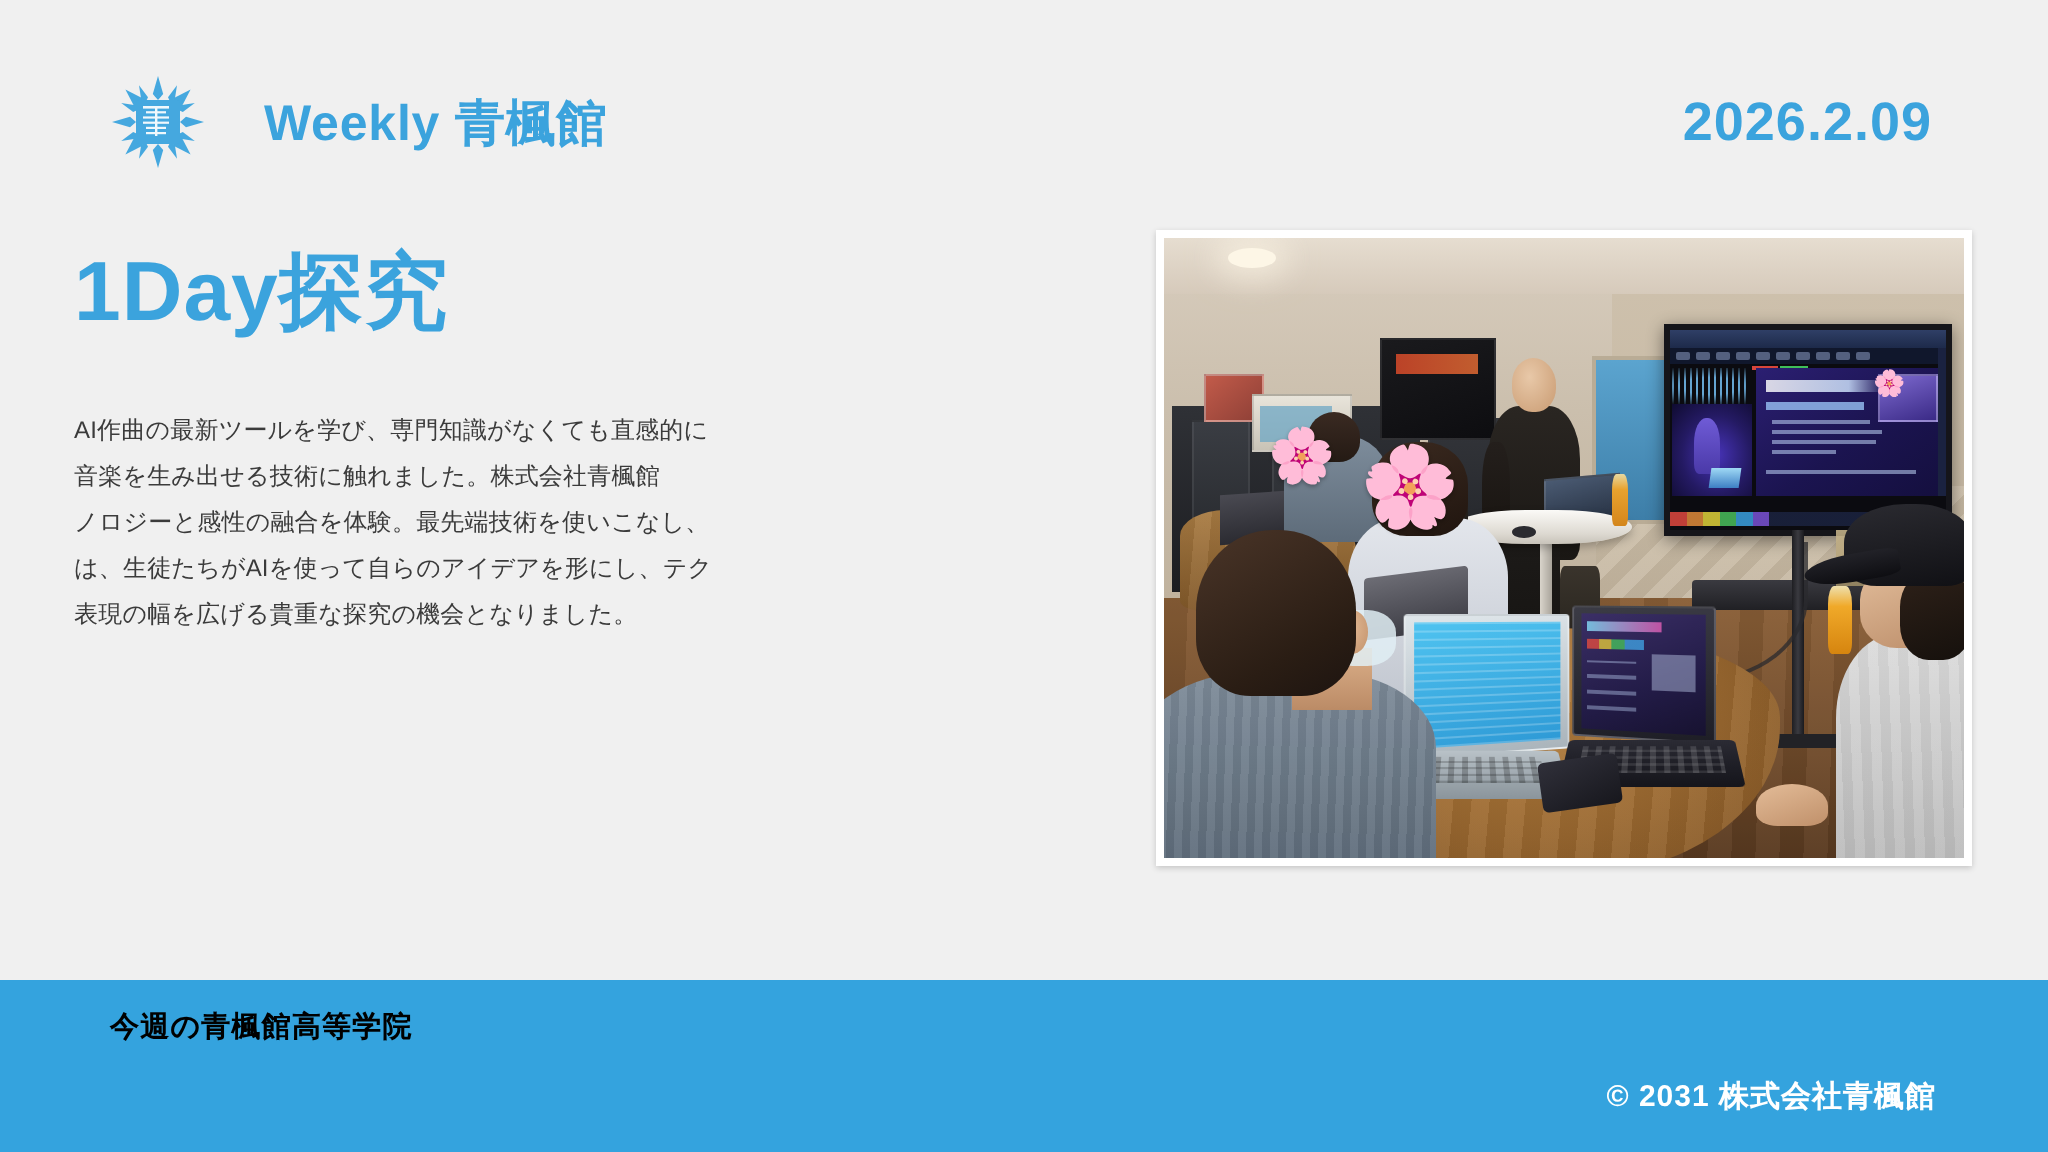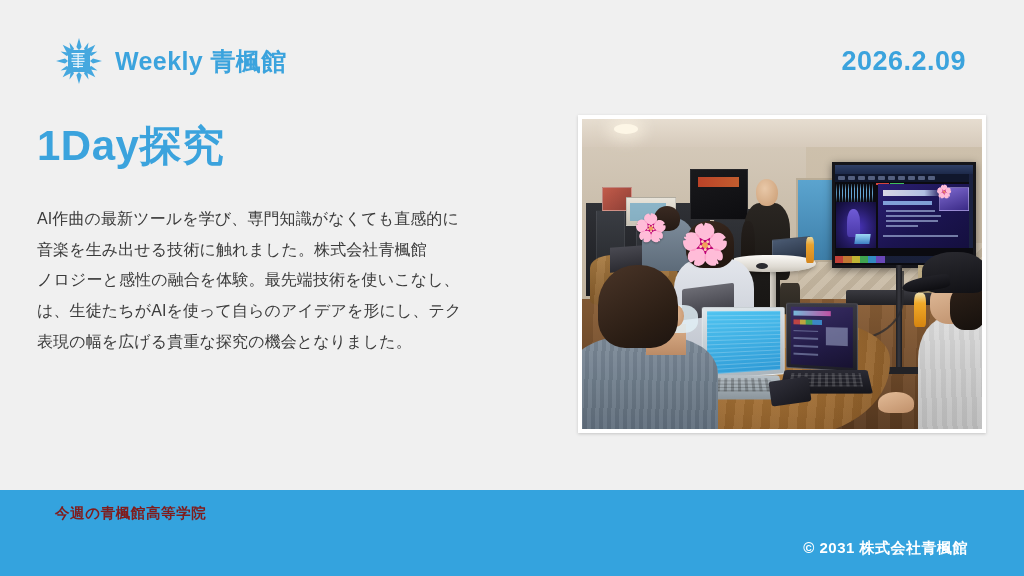--- a/index.html
+++ b/index.html
@@ -29,21 +29,21 @@
     left: 55px;
     right: 58px;
     height: 56px;
     display: flex;
     align-items: center;
     justify-content: space-between;
   }
   .brand {
     display: flex;
     align-items: center;
-    gap: 12px;
+    gap: 29px;
   }
   .logo-mark {
     width: 48px;
     height: 48px;
     position: relative;
     flex: 0 0 auto;
   }
   .logo-mark svg { display: block; width: 48px; height: 48px; }
   .brand-title {
     font-size: 25px;
@@ -71,21 +71,21 @@
     font-size: 42px;
     line-height: 1.33;
     font-weight: 800;
     color: #3ba3dd;
     letter-spacing: 0.5px;
     margin: 0;
   }
   .headline-line { display: block; white-space: nowrap; }
   .body-text {
     margin: 30px 0 0 0;
-    font-size: 16px;
+    font-size: 12px;
     line-height: 1.92;
     color: #3b3b3b;
     letter-spacing: 0.1px;
   }
   .body-line { display: block; white-space: nowrap; }
 
   
   .photo-frame {
     position: absolute;
     left: 578px;
@@ -590,21 +590,21 @@
     height: 86px;
     background: #34a3de;
   }
   .footer-left {
     position: absolute;
     left: 55px; top: 14px;
   }
   .footer-title {
     font-size: 14.5px;
     font-weight: 700;
-    color: #7f1d1d;
+    color: #000000;
     letter-spacing: 0.6px;
     margin: 0 0 13px 0;
     white-space: nowrap;
   }
   .footer-note {
     font-size: 14.5px;
     font-weight: 400;
     color: #ffffff;
     letter-spacing: 0.4px;
     margin: 0;

